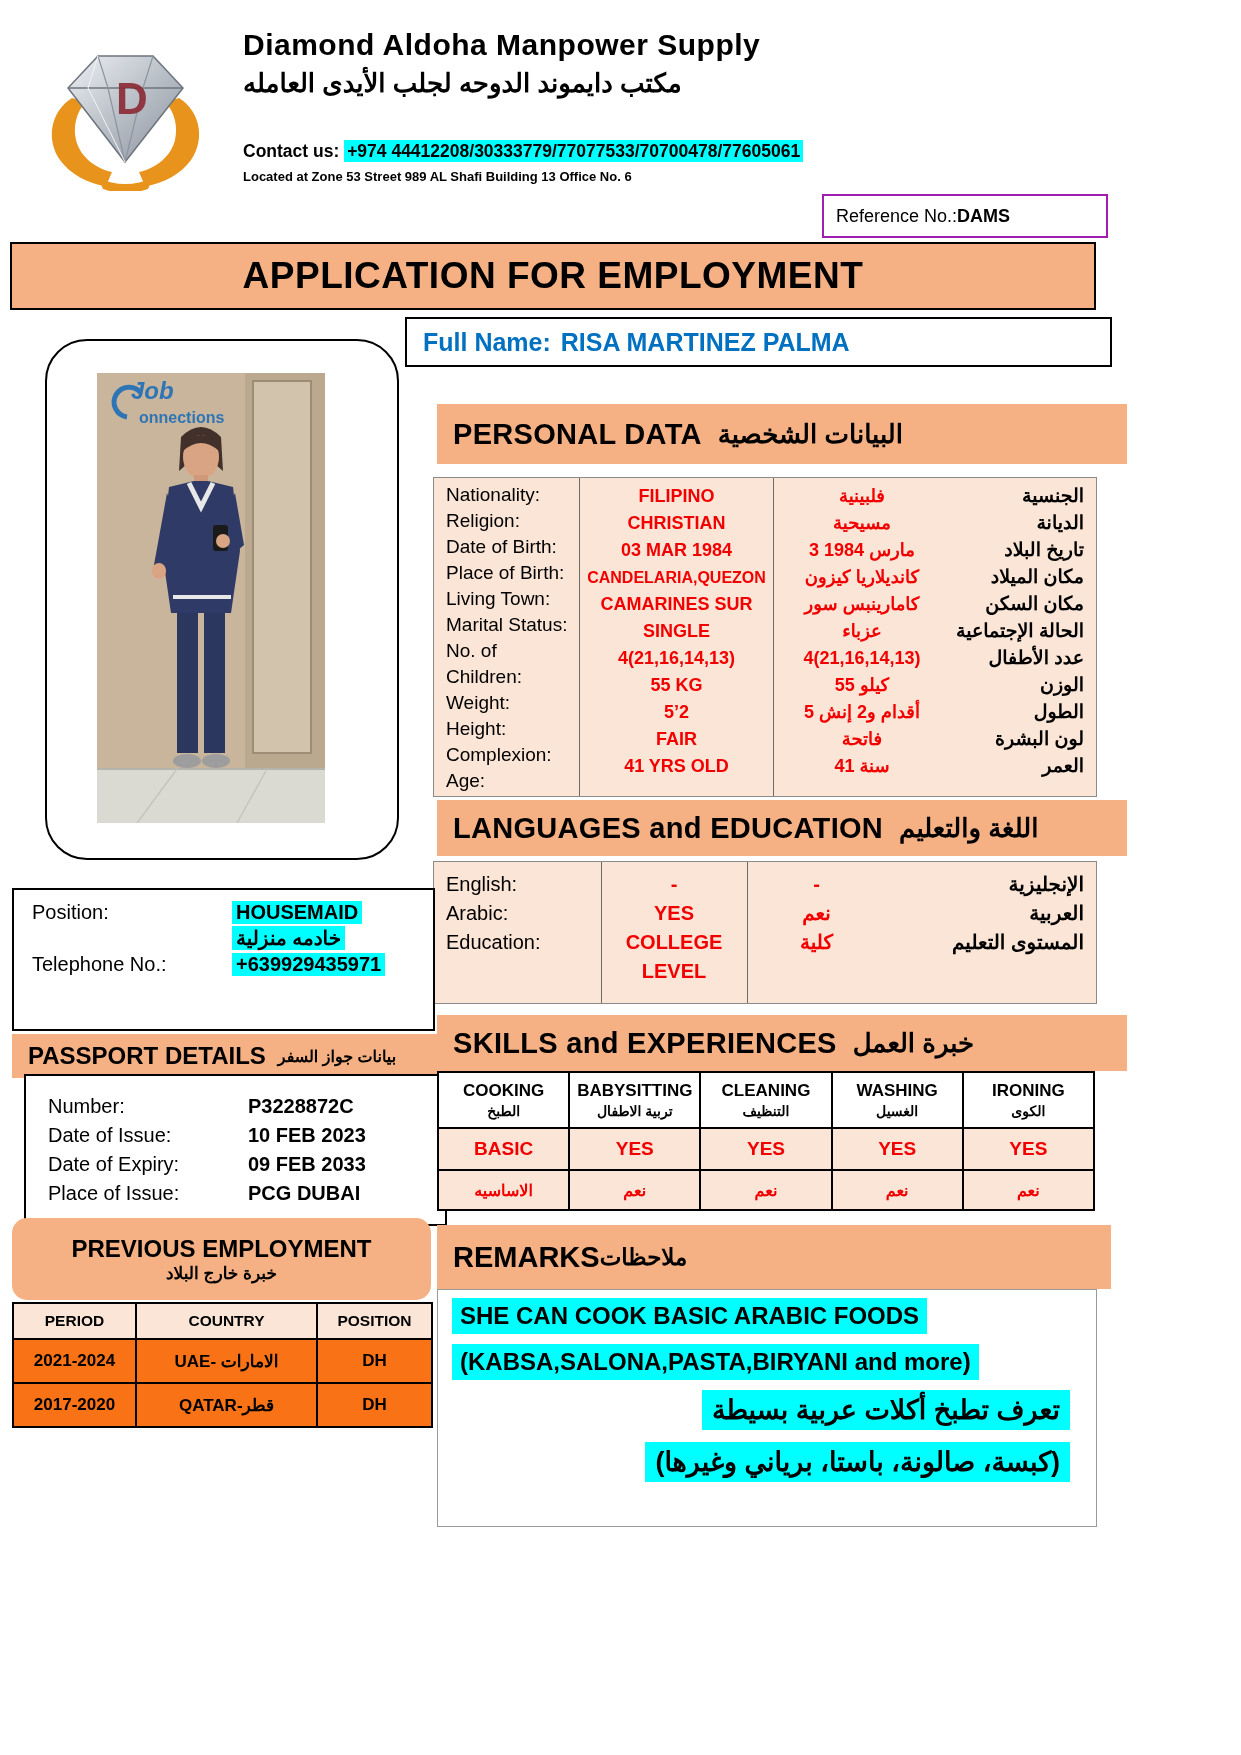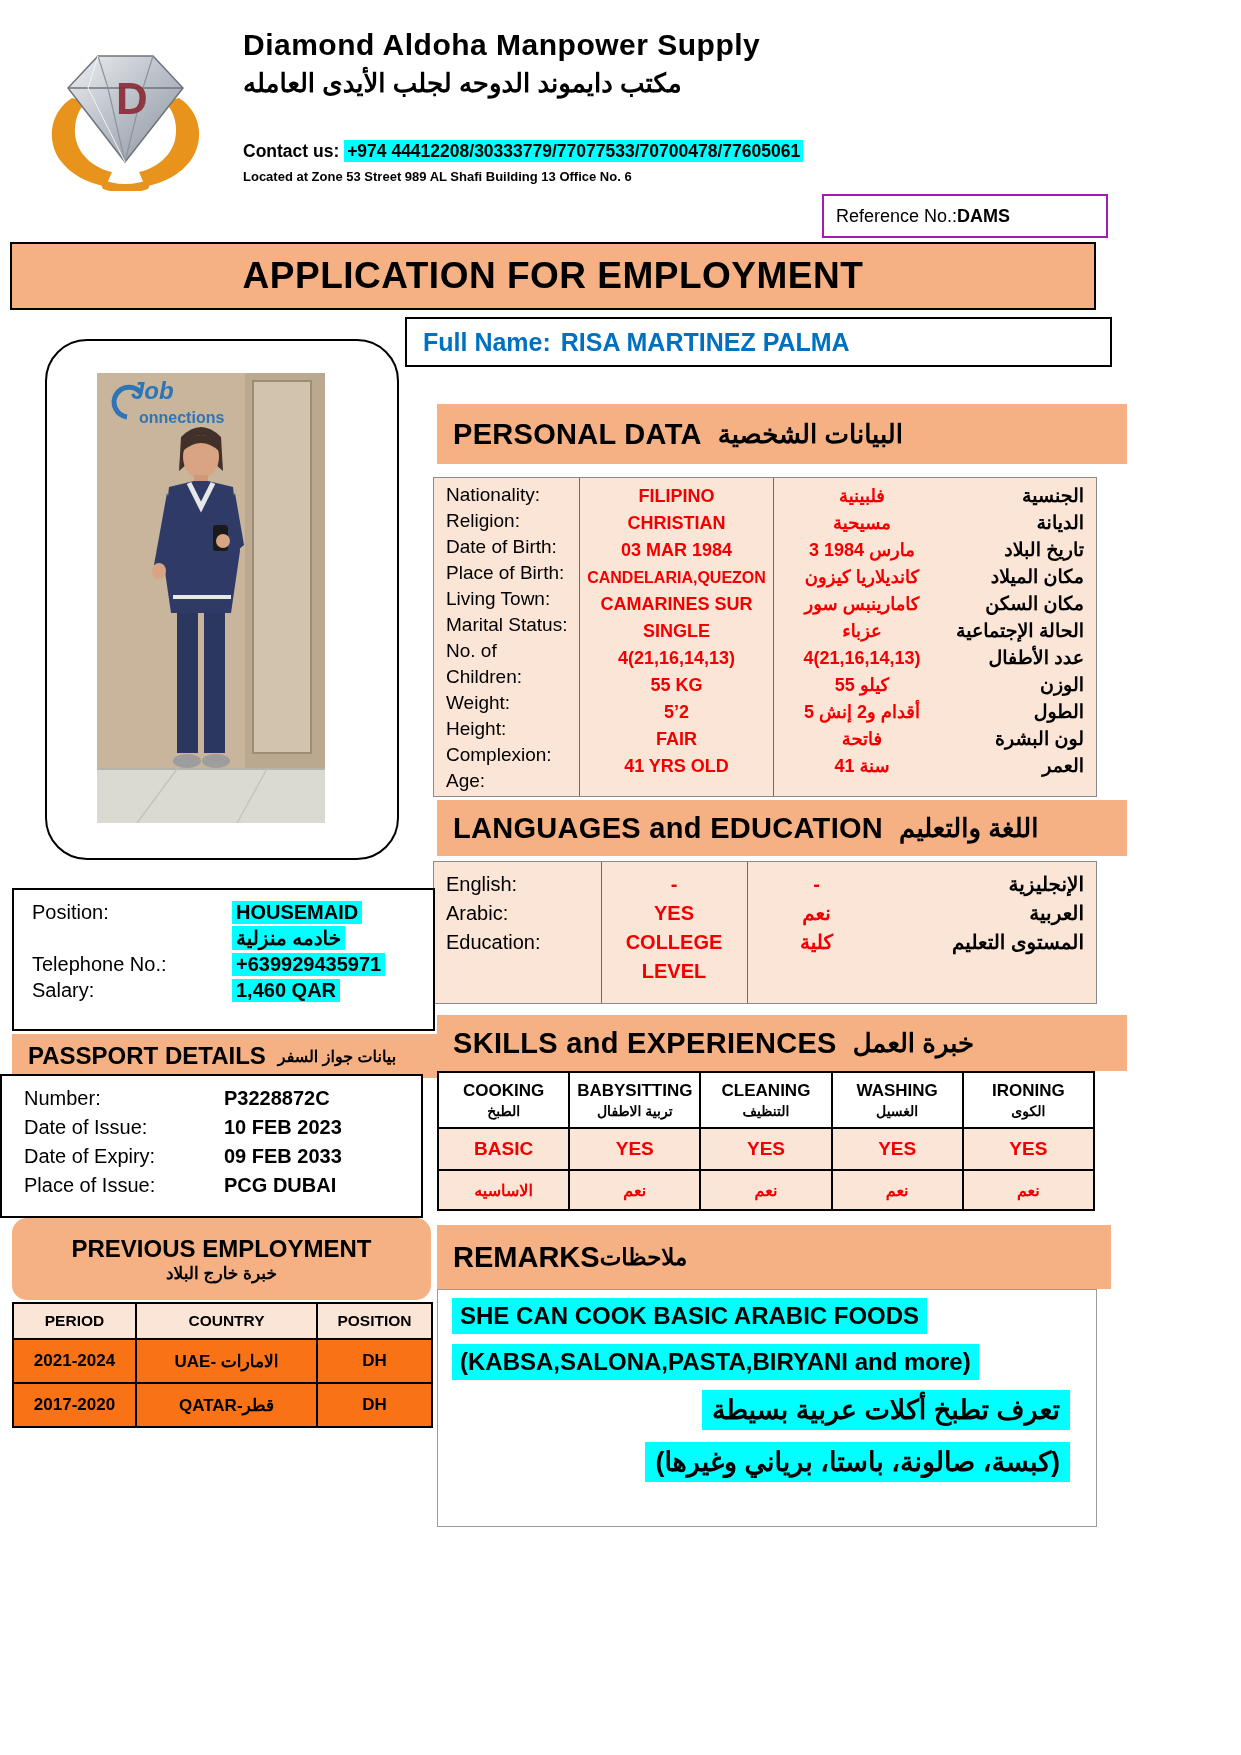--- a/index.html
+++ b/index.html
@@ -223,31 +223,27 @@
       <span class="hl b" style="padding:0 4px;">HOUSEMAID</span>
     </div>
     <div class="pos-row">
       <span class="pos-label"></span>
       <span class="hl b" style="padding:0 4px;">خادمه منزلية</span>
     </div>
     <div class="pos-row">
       <span class="pos-label">Telephone No.:</span>
       <span class="hl b" style="padding:0 4px;">+639929435971</span>
     </div>
-    <div class="pos-row">
-      <span class="pos-label">Salary:</span>
-      <span class="hl b" style="padding:0 4px;">1,460 QAR</span>
-    </div>
   </div>
 
   <div class="abs peach" style="left:12px;top:1034px;width:419px;height:44px;display:flex;align-items:center;gap:12px;padding-left:16px;">
     <span class="b" style="font-size:24px;">PASSPORT DETAILS</span>
     <span class="b" style="font-size:16px;">بيانات جواز السفر</span>
   </div>
-  <div class="abs" style="left:0;top:1074px;width:419px;height:132px;border:2px solid #000;padding-top:8px;background:#fff;">
+  <div class="abs" style="left:24px;top:1074px;width:419px;height:132px;border:2px solid #000;padding-top:16px;background:#fff;">
     <div class="pp-row">
       <span class="pp-label">Number:</span>
       <span class="b">P3228872C</span>
     </div>
     <div class="pp-row">
       <span class="pp-label">Date of Issue:</span>
       <span class="b">10 FEB 2023</span>
     </div>
     <div class="pp-row">
       <span class="pp-label">Date of Expiry:</span>

